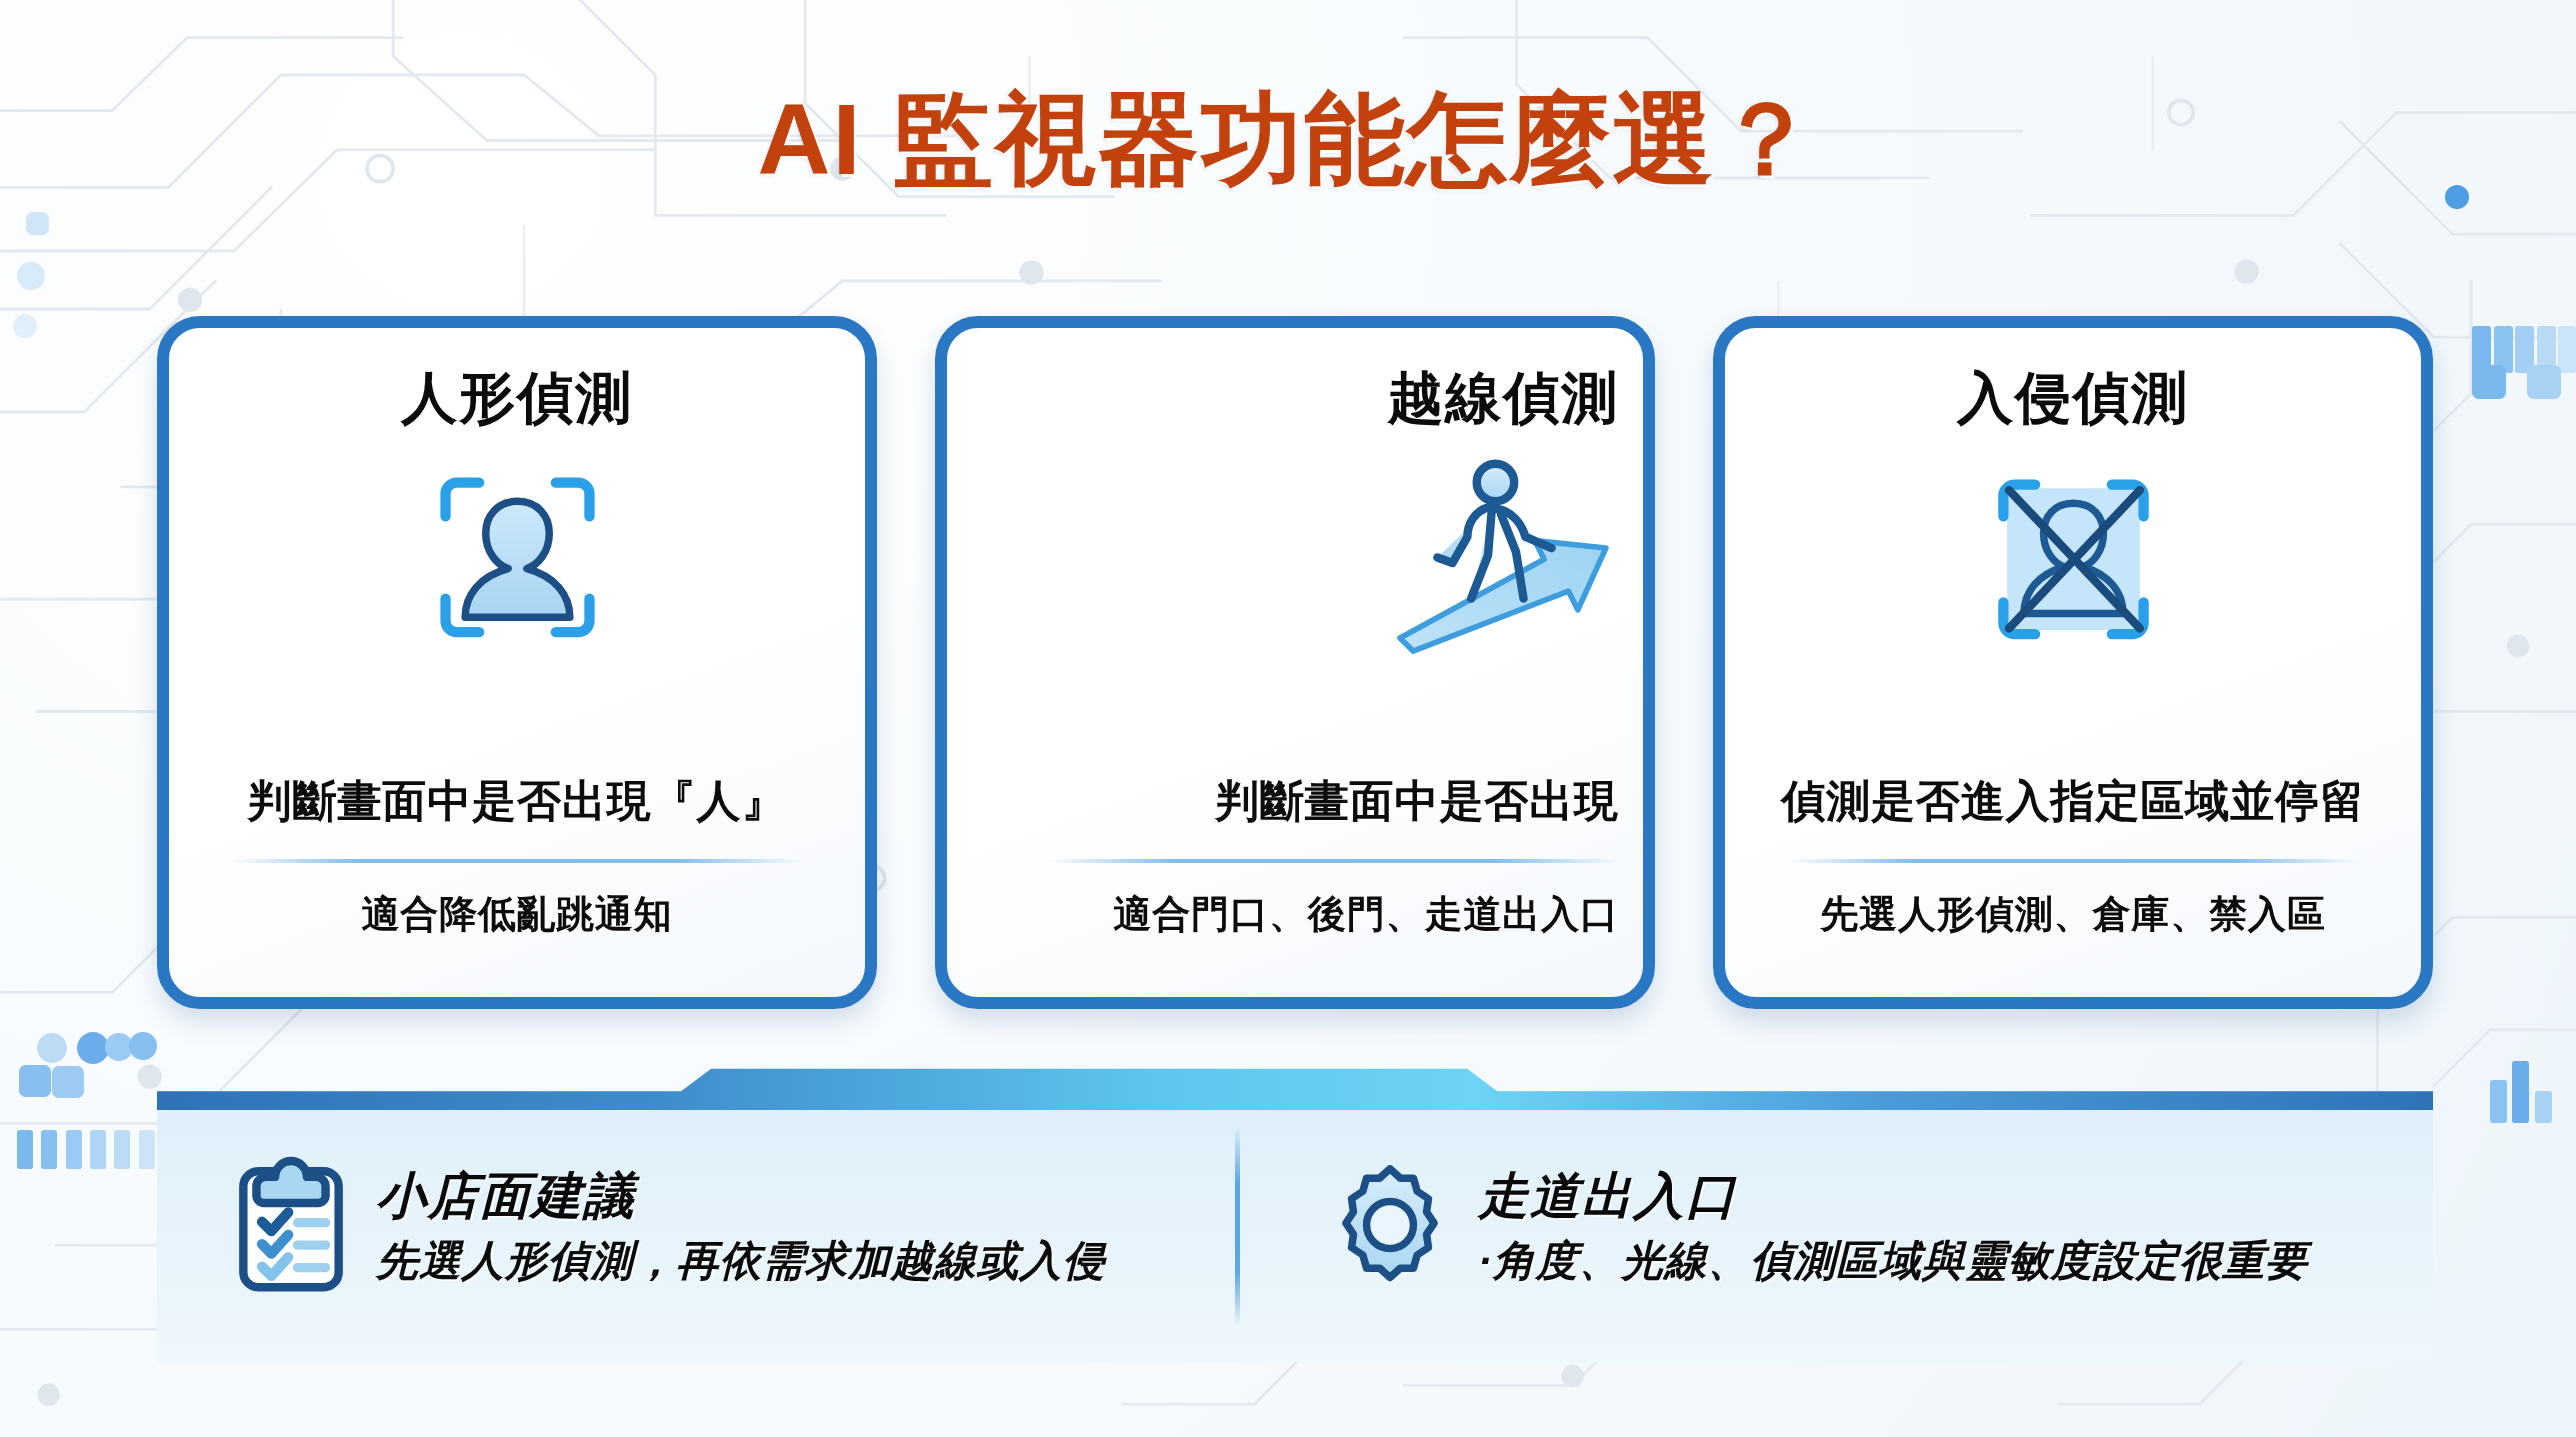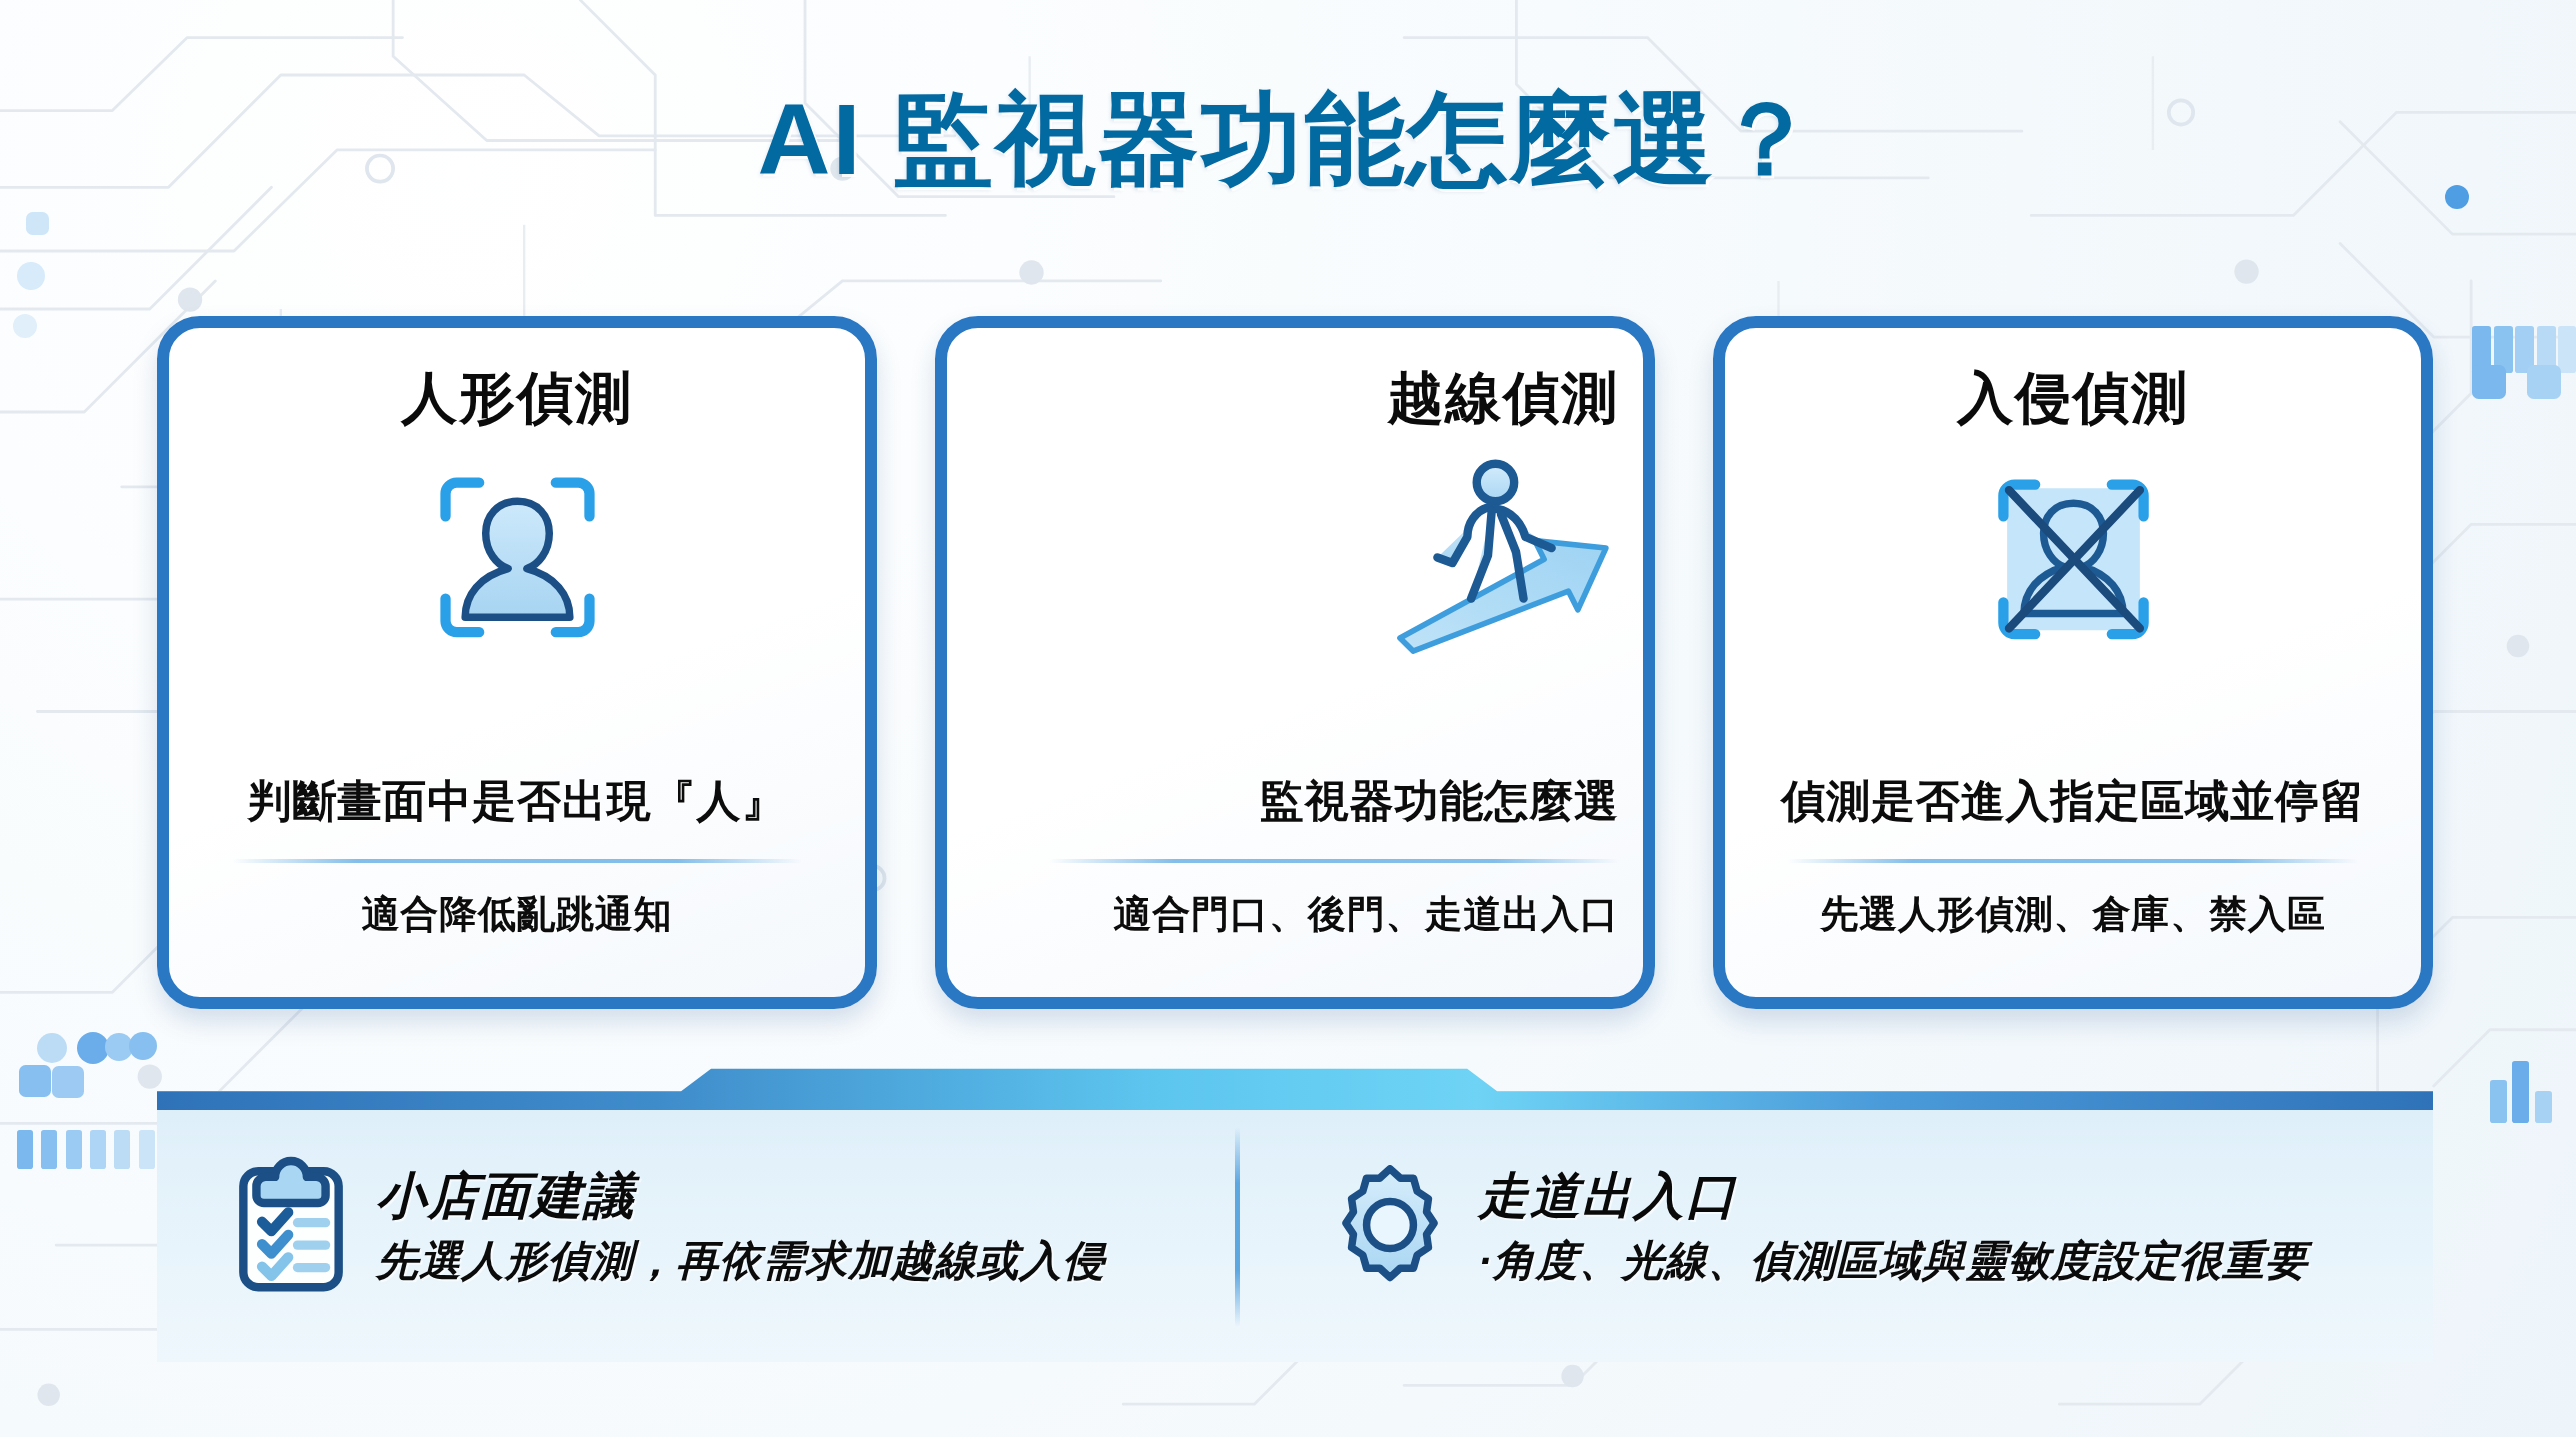--- a/index.html
+++ b/index.html
@@ -29,21 +29,21 @@
 
   
   #title-wrap {
     position:absolute; top:73px; left:0; width:2576px;
     text-align:center;
   }
   #page-title {
     font-size:101px;
     font-weight:bold;
     letter-spacing:1.9px;
-    color:#0369a1;
+    color:#c2410c;
     text-shadow:2.8px 2.8px 0 rgba(255,255,255,.85),
                 0 1.9px 4.7px rgba(20,70,130,.18);
     white-space:nowrap;
   }
 
   
   #cards {
     position:absolute;
     top:316px; left:157px;
     width:2276px; height:693px;
@@ -318,21 +318,21 @@
 
         <g fill="url(#runG)" stroke="#1d5a94" stroke-width="9" stroke-linecap="round" stroke-linejoin="round">
           <circle cx="118" cy="26" r="20"></circle>
           <path d="M112 52 C 96 56 88 70 88 84 L 72 112 L 56 106"></path>
           <path d="M118 54 C 136 56 146 70 150 84 L 178 96"></path>
           <path d="M114 56 L110 104 L92 150"></path>
           <path d="M124 60 L140 100 L148 150"></path>
         </g>
       </svg>
     </div>
-    <div class="card-desc">監視器功能怎麼選</div>
+    <div class="card-desc">判斷畫面中是否出現</div>
     <div class="card-divider"></div>
     <div class="card-use">適合門口、後門、走道出入口</div>
   </div>
 
   <div class="card">
     <div class="card-title">入侵偵測</div>
     <div class="card-icon">
       <svg width="215" height="197" viewBox="0 0 230 210" xmlns="http://www.w3.org/2000/svg">
         <rect x="44" y="32" width="142" height="152" rx="16" fill="#c5e5fa"></rect>
         <g fill="none" stroke="#2aa0e8" stroke-width="11" stroke-linecap="round" stroke-linejoin="round">

